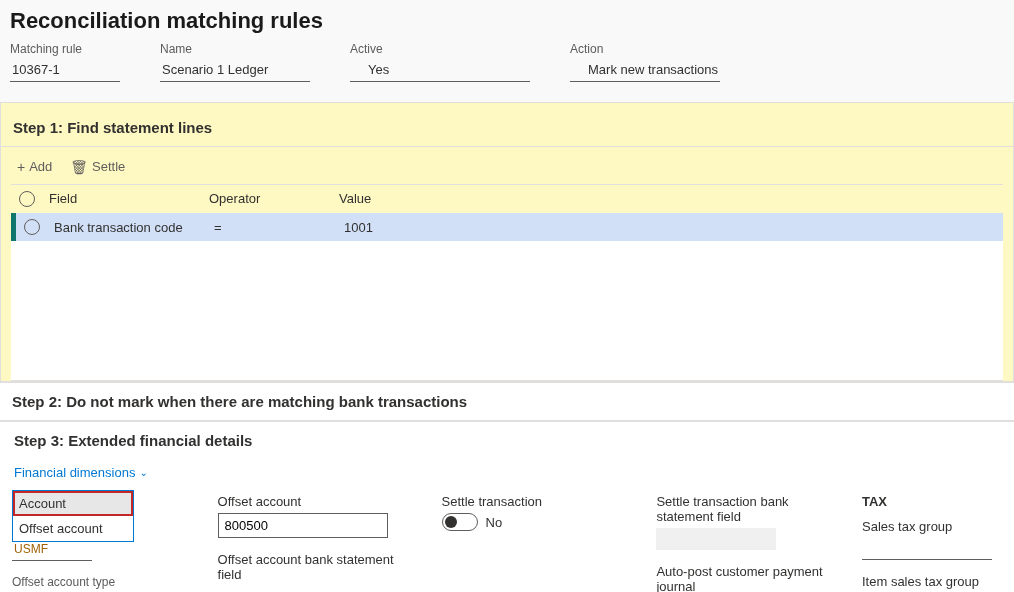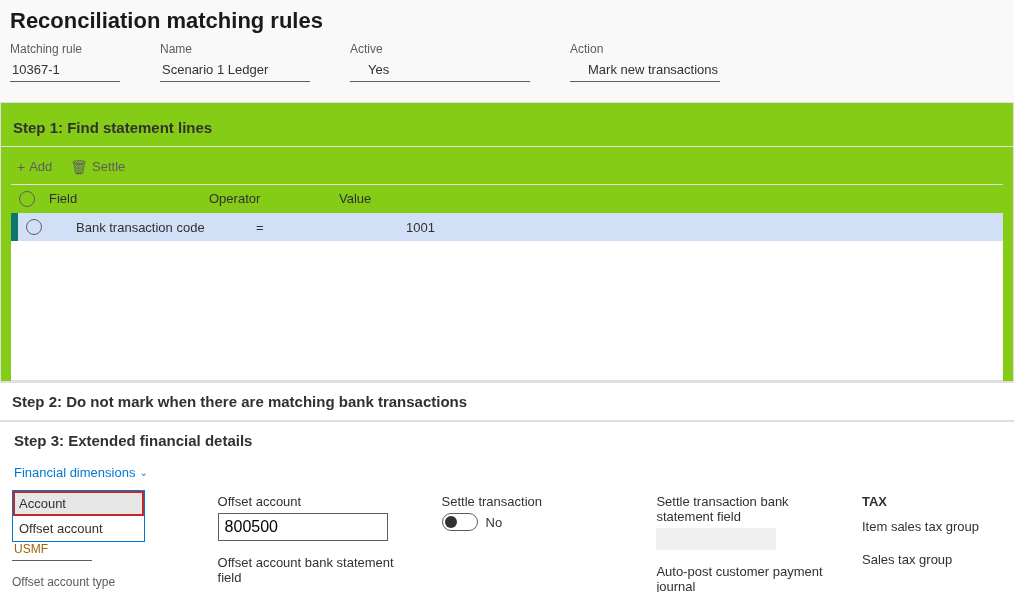--- a/index.html
+++ b/index.html
@@ -45,21 +45,21 @@
       border-bottom: 1px solid #605e5c;
       padding: 4px 2px 4px 2px;
       min-width: 120px;
     }
     .hf-field:nth-child(1) .hf-value { min-width: 110px; }
     .hf-field:nth-child(2) .hf-value { min-width: 150px; }
     .hf-field:nth-child(3) .hf-value { min-width: 180px; padding-left: 18px; }
     .hf-field:nth-child(4) .hf-value { min-width: 130px; padding-left: 18px; }
     
     .section {
-      background: #84cc16;
+      background: #fef9c3;
       border: 1px solid #e1dfdd;
       margin: 0 -10px;
       padding: 10px 10px 0 10px;
     }
     .section-title {
       font-size: 15px;
       font-weight: 600;
       color: #323130;
       padding: 6px 0 10px 2px;
     }
@@ -93,22 +93,21 @@
       display: flex;
       padding: 6px 8px;
       font-size: 13px;
       color: #323130;
     }
     .grid-row {
       display: flex;
       align-items: center;
       padding: 6px 8px;
       background: #d1e0f7;
-      border-left: 7px solid #0f766e;
-      gap: 20px;
+      border-left: 5px solid #0f766e;
     }
     .col-sel {
       width: 30px;
       display: flex;
       align-items: center;
     }
     .radio-circle {
       width: 16px;
       height: 16px;
       border: 1px solid #605e5c;
@@ -163,21 +162,21 @@
     .col1 { width: 200px; position: relative; }
     .col2 { width: 220px; }
     .col3 { width: 210px; }
     .col4 { width: 200px; }
     .col5 { flex: 1; min-width: 140px; }
     
     .dropdown-popup {
       position: absolute;
       top: -4px;
       left: 0;
-      width: 133px;
+      width: 122px;
       border: 1px solid #0078d4;
       background: #fff;
       z-index: 10;
     }
     .dd-item {
       padding: 5px 6px;
       font-size: 13px;
     }
     .dd-item.active {
       background: #e7e7e7;
@@ -207,21 +206,21 @@
     }
     .field-label-tax {
       font-size: 13px;
       font-weight: 600;
       color: #323130;
       margin-bottom: 10px;
     }
     .field-input {
       border: 1px solid #605e5c;
       padding: 4px 6px;
-      font-size: 16px;
+      font-size: 13px;
       width: 170px;
       background: #fff;
     }
     .field-underline {
       border-bottom: 1px solid #605e5c;
       padding: 4px 2px;
       font-size: 13px;
       width: 100px;
       min-height: 22px;
     }
@@ -376,22 +375,22 @@
         </div>
         <div class="fgroup">
           <div class="field-label-heavy">Auto-post customer payment journal</div>
 
         </div>
       </div>
 
       <div class="col col5">
         <div class="field-label-tax">TAX</div>
         <div class="fgroup">
-          <div class="field-label-heavy">Item sales tax group</div>
-        </div>
-        <div class="fgroup">
           <div class="field-label-heavy">Sales tax group</div>
           <div class="field-underline wide"></div>
         </div>
+        <div class="fgroup">
+          <div class="field-label-heavy">Item sales tax group</div>
+        </div>
       </div>
     </div>
   </div>
 </div>
 
 </body></html>

